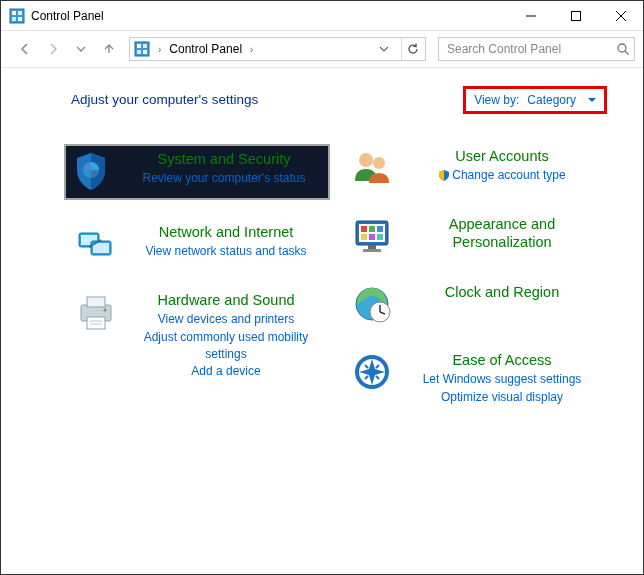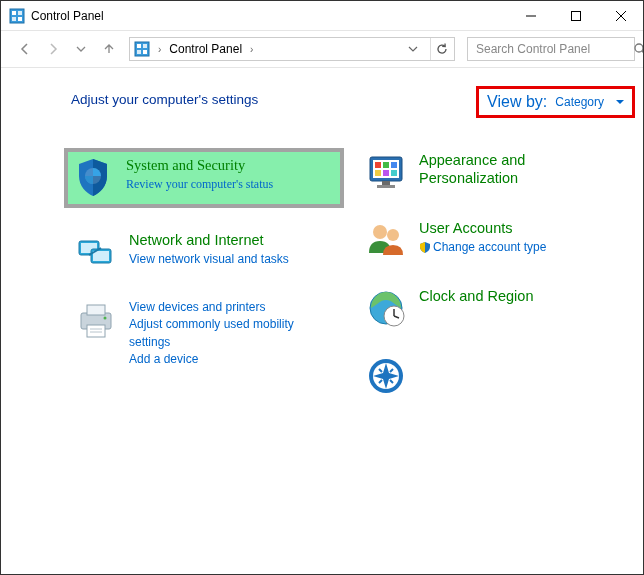--- a/index.html
+++ b/index.html
@@ -60,81 +60,81 @@
   .addr-text { font-size: 12px; }
   .addr-chevron { color: #666; font-size: 10px; padding: 0 4px; }
   .addr-spacer { flex: 1; }
   .addr-drop, .addr-refresh {
     width: 22px; height: 22px;
     display: flex; align-items: center; justify-content: center;
     color: #555;
   }
   .addr-refresh { border-left: 1px solid #ddd; margin-left: 2px; }
   .search-box {
-    width: 168px; height: 24px;
+    width: 197px; height: 24px;
     border: 1px solid #ccc;
     display: flex; align-items: center;
     padding: 0 4px 0 6px;
     color: #888;
     margin-left: 4px;
   }
   .search-box input {
     border: none; outline: none; flex: 1;
     font-size: 12px; font-family: inherit;
     color: #000; background: transparent;
   }
   .search-box input::placeholder { color: #888; }
   .search-icon { color: #666; }
   .nav-sep { height: 1px; background: #e5e5e5; }
   
   .content {
-    padding: 24px 12px 24px 70px;
+    padding: 24px 40px 24px 70px;
+    text-align: center;
   }
   .heading-row {
     display: flex;
     align-items: flex-start;
     justify-content: space-between;
     margin-bottom: 30px;
   }
   .heading {
     color: #003399;
     font-size: 13.5px;
   }
   .viewby-wrap {
     border: 3px solid #e60000;
     padding: 4px 8px;
     display: flex;
     align-items: center;
     gap: 8px;
     margin-right: -4px;
     margin-top: -6px;
   }
-  .viewby-label { color: #0066cc; font-size: 16px; }
+  .viewby-label { color: #0066cc; font-size: 12px; }
   .viewby-value {
     color: #0066cc; font-size: 12px;
     display: flex; align-items: center; gap: 12px;
   }
   .columns {
     display: flex;
     gap: 20px;
   }
   .col { flex: 1; min-width: 0; }
   .category {
     display: flex;
     gap: 12px;
     margin-bottom: 20px;
     padding: 3px 4px;
   }
   .category.highlighted {
-    background: #86efac;
-    border: 4px solid #a3a3a3;
+    background: #0f172a;
+    border: 2px solid #a3a3a3;
     margin-left: -7px;
     margin-right: -3px;
     padding: 4px 4px 6px 4px;
-    font-family: Liberation Serif, serif;
   }
   .cat-icon { width: 42px; height: 42px; flex: 0 0 42px; }
   .cat-body { flex: 1; min-width: 0; }
   .cat-title {
     color: #008000;
     font-size: 14.5px;
     margin-bottom: 2px;
     line-height: 1.25;
   }
   .cat-link {
@@ -276,46 +276,67 @@
           <svg width="42" height="42" viewBox="0 0 42 42">
             <rect x="4" y="10" width="20" height="14" rx="2" fill="#2aa7d8" stroke="#1b7aa8"></rect>
             <rect x="6" y="12" width="16" height="10" fill="#cfeefb"></rect>
             <rect x="16" y="18" width="20" height="14" rx="2" fill="#2aa7d8" stroke="#1b7aa8"></rect>
             <rect x="18" y="20" width="16" height="10" fill="#cfeefb"></rect>
             <line x1="14" y1="24" x2="26" y2="17" stroke="#1b7aa8" stroke-width="2"></line>
           </svg>
         </div>
         <div class="cat-body">
           <div class="cat-title">Network and Internet</div>
-          <span class="cat-link">View network visual and tasks</span>
+          <span class="cat-link">View network status and tasks</span>
         </div>
       </div>
 
       <div class="category">
         <div class="cat-icon">
           <svg width="42" height="42" viewBox="0 0 42 42">
             <rect x="6" y="14" width="30" height="16" rx="2" fill="#c9d4dc" stroke="#8fa3b0"></rect>
             <rect x="12" y="6" width="18" height="10" fill="#eef3f7" stroke="#8fa3b0"></rect>
             <rect x="12" y="26" width="18" height="12" fill="#fff" stroke="#8fa3b0"></rect>
             <circle cx="30" cy="19" r="1.5" fill="#4db24d"></circle>
             <line x1="15" y1="30" x2="27" y2="30" stroke="#b8c4cc"></line>
             <line x1="15" y1="33" x2="27" y2="33" stroke="#b8c4cc"></line>
           </svg>
         </div>
         <div class="cat-body">
+          <div class="cat-title">Hardware and Sound</div>
           <span class="cat-link">View devices and printers</span>
           <span class="cat-link">Adjust commonly used mobility settings</span>
           <span class="cat-link">Add a device</span>
         </div>
       </div>
 
 
     </div>
 
     <div class="col">
+
+      <div class="category">
+        <div class="cat-icon">
+          <svg width="42" height="42" viewBox="0 0 42 42">
+            <circle cx="15" cy="13" r="7" fill="#f2c089"></circle>
+            <path d="M4 34 Q4 22 15 22 Q26 22 26 34 Z" fill="#3a8f3a"></path>
+            <circle cx="28" cy="16" r="6" fill="#f2c089"></circle>
+            <path d="M18 36 Q18 26 28 26 Q38 26 38 36 Z" fill="#d66a2b"></path>
+          </svg>
+        </div>
+        <div class="cat-body">
+          <div class="cat-title">User Accounts</div>
+          <span class="cat-link">
+            <svg width="12" height="12" viewBox="0 0 12 12" style="display:inline-block;vertical-align:-2px;margin-right:2px">
+              <path d="M6 1 L11 3 V6 C11 9 8.5 11 6 12 C3.5 11 1 9 1 6 V3 Z" fill="#1e74c0"></path>
+              <path d="M6 1 L6 12 C3.5 11 1 9 1 6 V3 Z" fill="#f2c200"></path>
+            </svg><span>Change account type</span>
+          </span>
+        </div>
+      </div>
 
       <div class="category">
         <div class="cat-icon">
           <svg width="42" height="42" viewBox="0 0 42 42">
             <rect x="5" y="6" width="32" height="24" rx="2" fill="#2a6fb0" stroke="#1b4f80"></rect>
             <rect x="8" y="9" width="26" height="18" fill="#fff"></rect>
             <rect x="10" y="11" width="6" height="6" fill="#e43"></rect>
             <rect x="18" y="11" width="6" height="6" fill="#4b4"></rect>
             <rect x="26" y="11" width="6" height="6" fill="#48e"></rect>
             <rect x="10" y="19" width="6" height="6" fill="#ec4"></rect>
@@ -326,40 +347,20 @@
           </svg>
         </div>
         <div class="cat-body">
           <div class="cat-title">Appearance and Personalization</div>
         </div>
       </div>
 
       <div class="category">
         <div class="cat-icon">
           <svg width="42" height="42" viewBox="0 0 42 42">
-            <circle cx="15" cy="13" r="7" fill="#f2c089"></circle>
-            <path d="M4 34 Q4 22 15 22 Q26 22 26 34 Z" fill="#3a8f3a"></path>
-            <circle cx="28" cy="16" r="6" fill="#f2c089"></circle>
-            <path d="M18 36 Q18 26 28 26 Q38 26 38 36 Z" fill="#d66a2b"></path>
-          </svg>
-        </div>
-        <div class="cat-body">
-          <div class="cat-title">User Accounts</div>
-          <span class="cat-link">
-            <svg width="12" height="12" viewBox="0 0 12 12" style="display:inline-block;vertical-align:-2px;margin-right:2px">
-              <path d="M6 1 L11 3 V6 C11 9 8.5 11 6 12 C3.5 11 1 9 1 6 V3 Z" fill="#1e74c0"></path>
-              <path d="M6 1 L6 12 C3.5 11 1 9 1 6 V3 Z" fill="#f2c200"></path>
-            </svg><span>Change account type</span>
-          </span>
-        </div>
-      </div>
-
-      <div class="category">
-        <div class="cat-icon">
-          <svg width="42" height="42" viewBox="0 0 42 42">
             <circle cx="21" cy="21" r="16" fill="#3da9d9" stroke="#1b7aa8"></circle>
             <path d="M21 5 C13 5 6 12 6 21 C12 18 15 13 21 13 C27 13 30 18 36 21 C36 12 29 5 21 5 Z" fill="#6bc26b"></path>
             <circle cx="29" cy="29" r="10" fill="#fff" stroke="#888"></circle>
             <line x1="29" y1="29" x2="29" y2="22" stroke="#333" stroke-width="1.5"></line>
             <line x1="29" y1="29" x2="34" y2="31" stroke="#333" stroke-width="1.5"></line>
           </svg>
         </div>
         <div class="cat-body">
           <div class="cat-title">Clock and Region</div>
         </div>
@@ -367,17 +368,22 @@
 
       <div class="category">
         <div class="cat-icon">
           <svg width="42" height="42" viewBox="0 0 42 42">
             <circle cx="21" cy="21" r="17" fill="#1e74c0"></circle>
             <circle cx="21" cy="21" r="13" fill="#fff"></circle>
             <path d="M21 8 L24 18 L34 21 L24 24 L21 34 L18 24 L8 21 L18 18 Z" fill="#1e74c0"></path>
             <path d="M14 14 L17 17 M28 14 L25 17 M14 28 L17 25 M28 28 L25 25" stroke="#1e74c0" stroke-width="2"></path>
           </svg>
         </div>
+        <div class="cat-body">
+          <div class="cat-title">Ease of Access</div>
+          <span class="cat-link">Let Windows suggest settings</span>
+          <span class="cat-link">Optimize visual display</span>
+        </div>
       </div>
 
     </div>
   </div>
 </div>
 
 </body></html>

